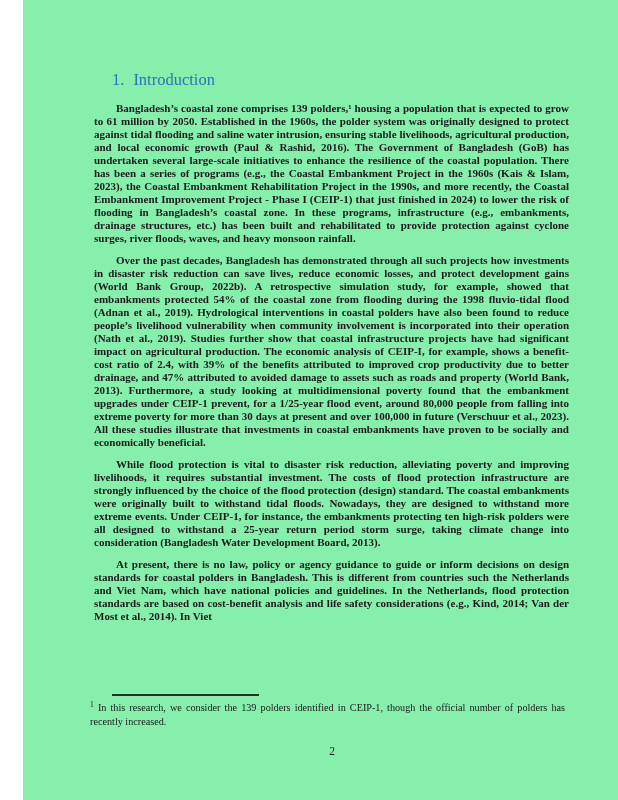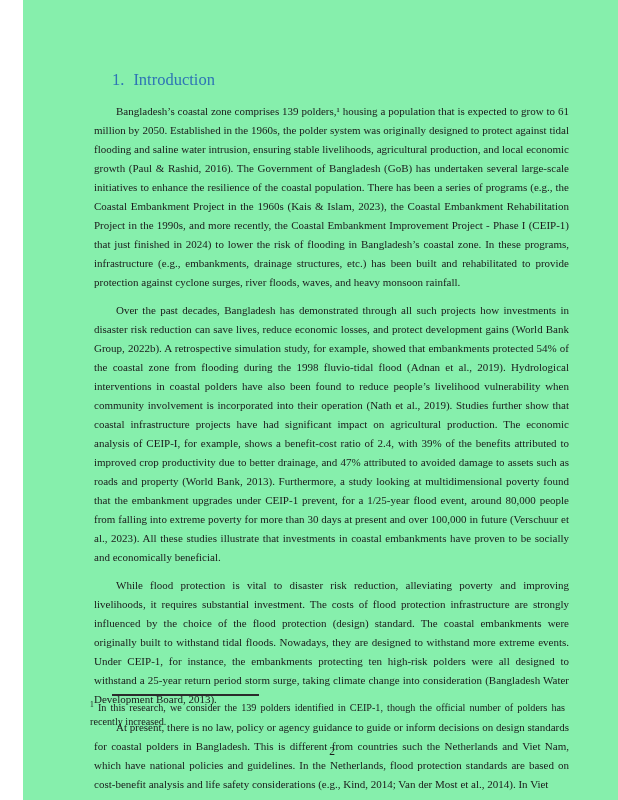--- a/index.html
+++ b/index.html
@@ -28,23 +28,24 @@
     margin: 0 0 12px 18px;
     font-size: 16.5px;
     line-height: 20px;
     font-weight: 400;
     color: #2E74B5;
   }
   .heading .num { margin-right: 9px; }
   .para {
     margin: 0 0 9px 0;
     font-size: 11px;
-    line-height: 19px;
+    line-height: 13px;
     text-align: justify;
     text-indent: 22px;
+    font-weight: bold;
   }
   .footnote-area {
     position: absolute;
     left: 67px;
     top: 694px;
     width: 475px;
   }
   .footnote-rule {
     width: 147px;
     height: 1.5px;

